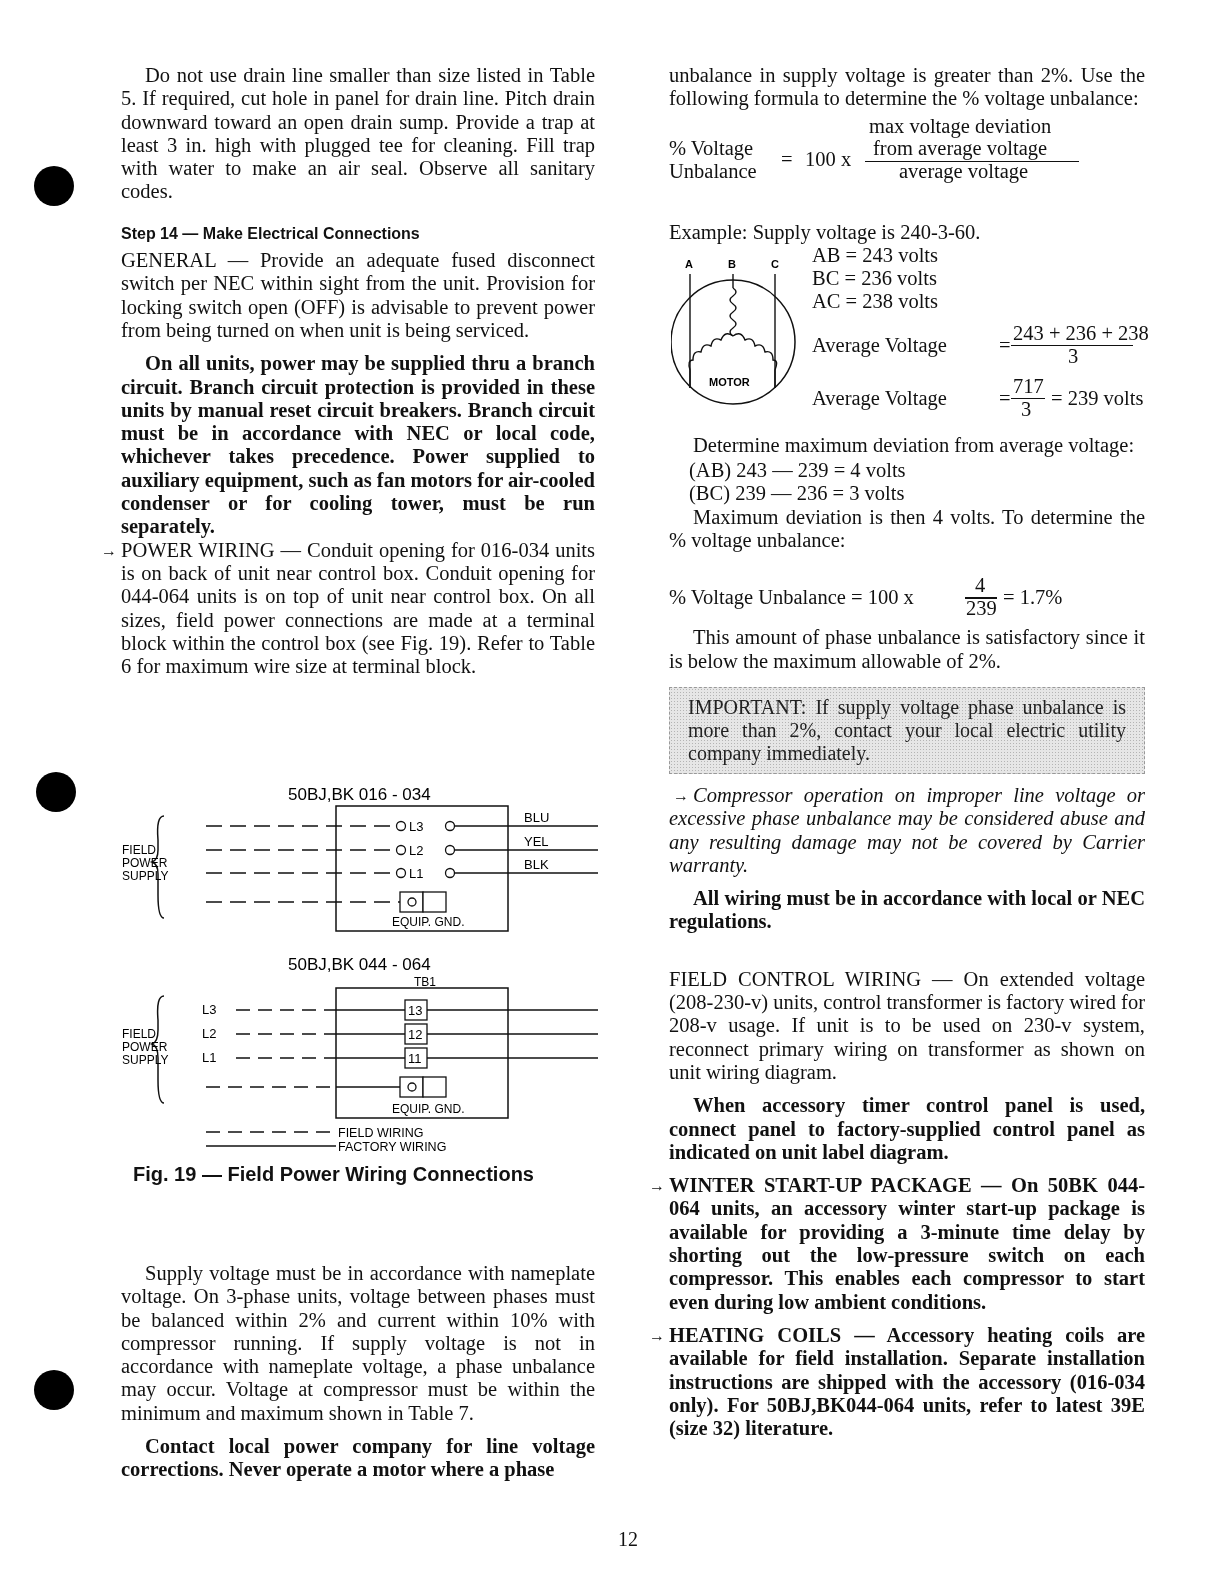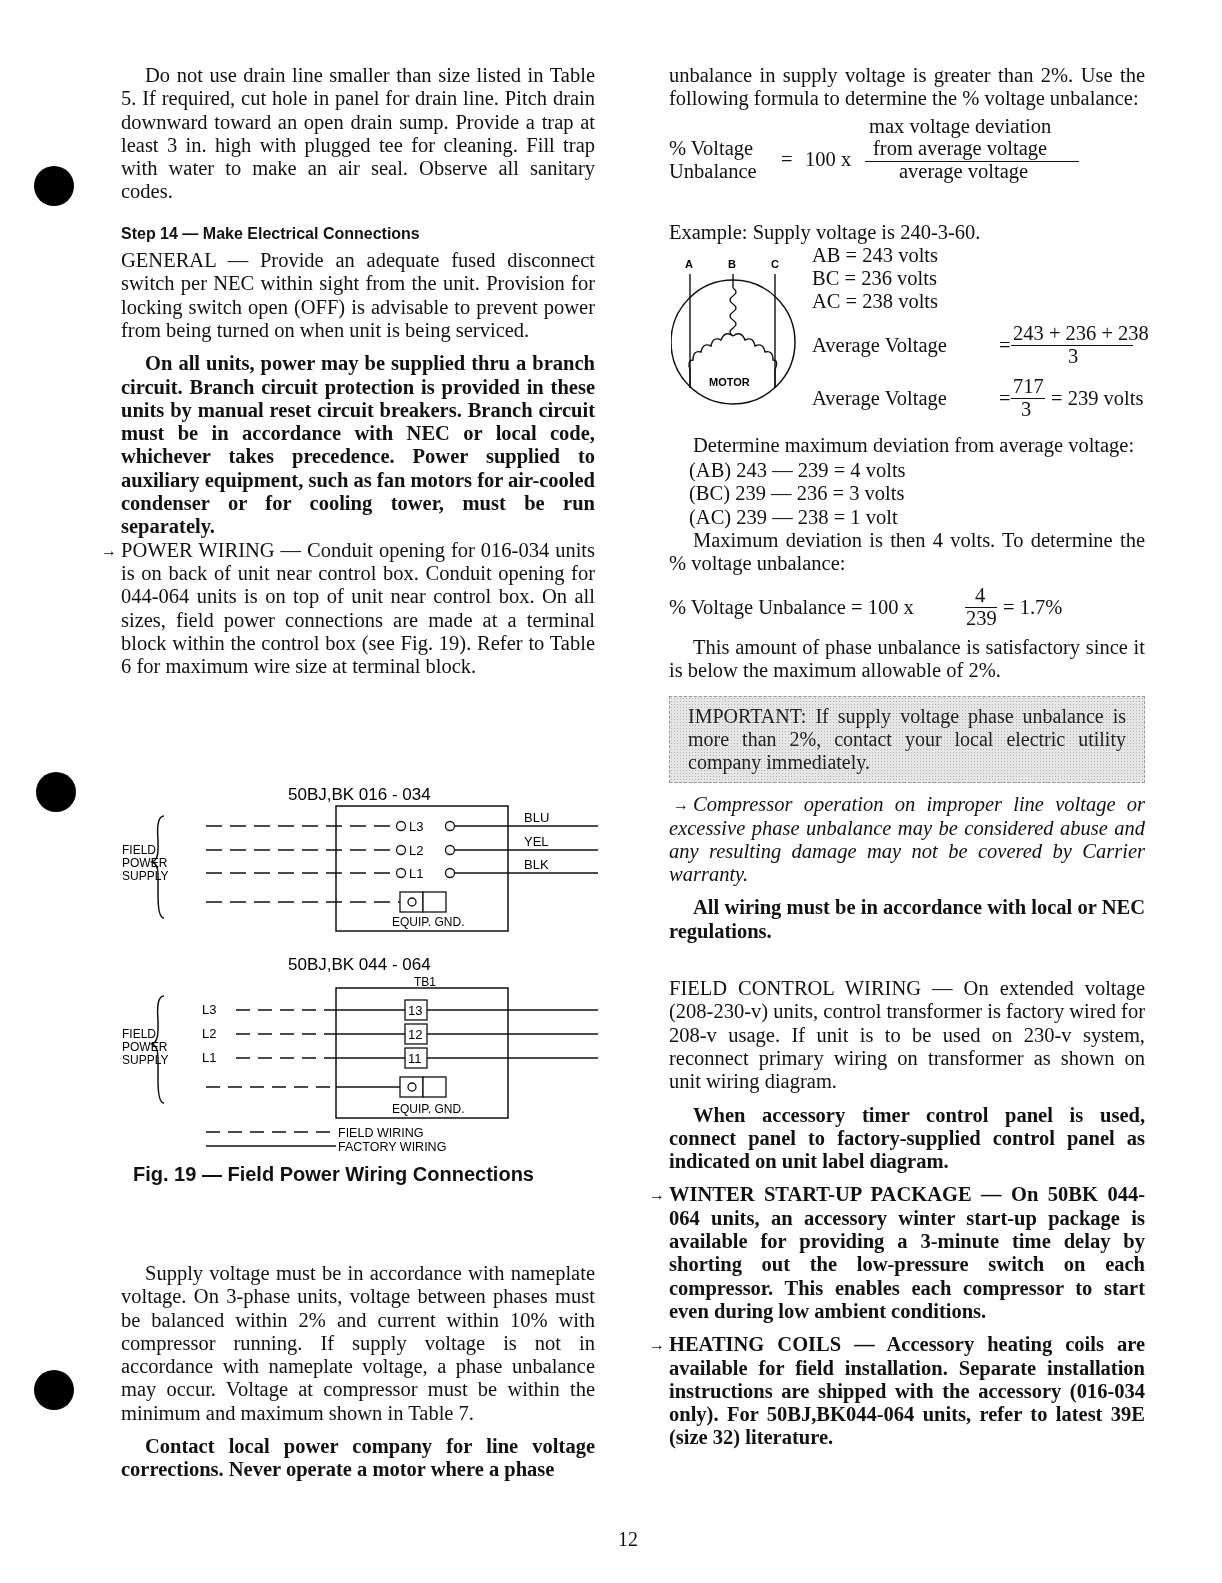--- a/index.html
+++ b/index.html
@@ -187,25 +187,24 @@
     <span style="left:344px; top:131px;">717</span>
     <div class="frac-line" style="left:342px; top:154px; width:34px;"></div>
     <span style="left:352px; top:154px;">3</span>
     <span style="left:382px; top:143px;">=  239  volts</span>
   </div>
 
   <p class="indent" style="">Determine maximum deviation from average voltage:</p>
   <div class="devs" style="margin-top:2px;">
     <div>(AB)  243  —  239  =  4 volts</div>
     <div>(BC)  239  —  236  =  3 volts</div>
-    <div>(AC)  239  —  238  =  1 volt</div>
   </div>
   <p class="indent">Maximum deviation is then 4 volts. To determine the % voltage unbalance:</p>
 
-  <div class="formula" style="height:50px; margin-top:6px;">
+  <div class="formula" style="height:50px; margin-top:20px;">
     <span style="left:0; top:14px;">% Voltage Unbalance  =  100  x</span>
     <span style="left:306px; top:2px;">4</span>
     <div class="frac-line" style="left:296px; top:25px; width:32px;"></div>
     <span style="left:297px; top:25px;">239</span>
     <span style="left:334px; top:14px;">=  1.7%</span>
   </div>
 
   <p class="indent" style="margin-top:4px;">This amount of phase unbalance is satisfactory since it is below the maximum allowable of 2%.</p>
 
   <div class="important">IMPORTANT: If supply voltage phase unbalance is more than 2%, contact your local electric utility company immediately.</div>

